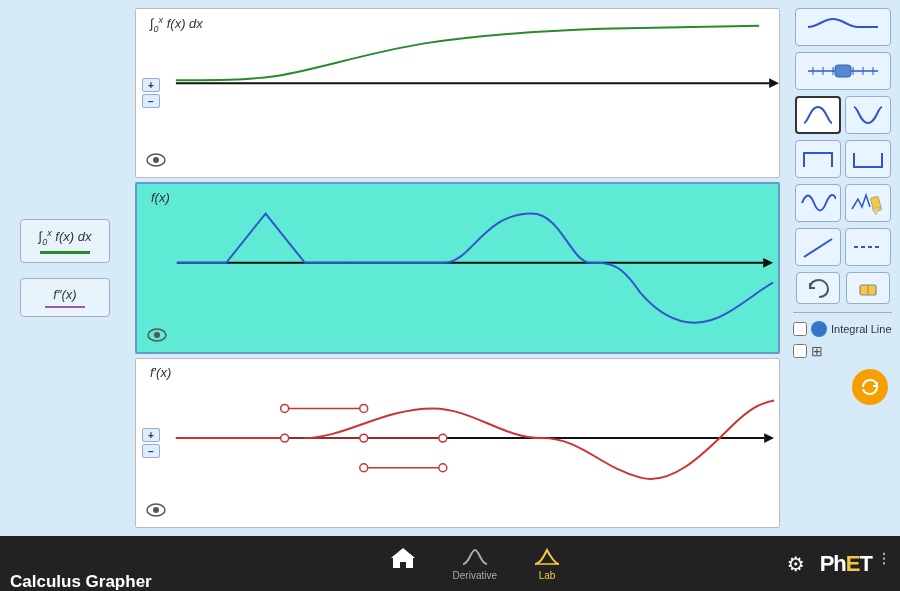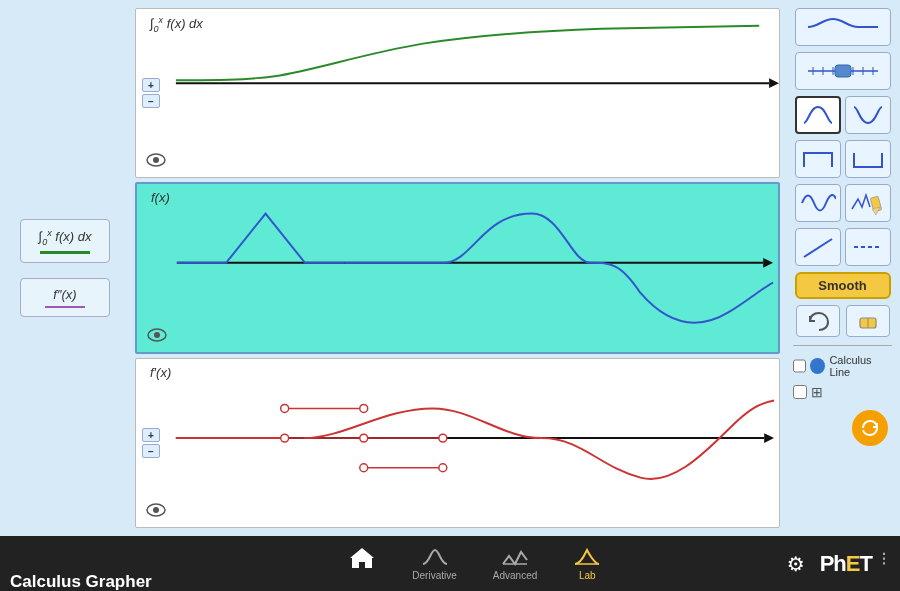--- a/index.html
+++ b/index.html
@@ -532,21 +532,20 @@
           <line x1="4" y1="24" x2="32" y2="6" stroke="#3355cc" stroke-width="2"></line>
         </svg>
       </div>
       <div class="tool-btn">
         <svg width="36" height="28" viewBox="0 0 36 28">
           <line x1="4" y1="14" x2="32" y2="14" stroke="#3355cc" stroke-width="2" stroke-dasharray="4,3"></line>
         </svg>
       </div>
     </div>
 
-    <button class="smooth-btn">Smooth</button>
 
     <div class="action-btns">
       <div class="action-btn">
         <svg width="22" height="20" viewBox="0 0 22 20">
           <path d="M3,10 C3,5 7,2 12,2 C17,2 21,6 21,11 C21,16 17,19 12,19" stroke="#555" stroke-width="2" fill="none"></path>
           <polyline points="3,5 3,10 8,10" stroke="#555" stroke-width="2" fill="none"></polyline>
         </svg>
       </div>
       <div class="action-btn">
         <svg width="22" height="20" viewBox="0 0 22 20">
@@ -554,21 +553,21 @@
           <line x1="11" y1="7" x2="11" y2="17" stroke="#888" stroke-width="1"></line>
         </svg>
       </div>
     </div>
 
     <div class="toolbar-separator"></div>
 
     <div class="checkbox-row">
       <input type="checkbox" style="">
       <span class="ref-line-icon"></span>
-      <span style="font-size:11px;color:#333;">Calculus Line</span>
+      <span style="font-size:11px;color:#333;">Integral Line</span>
     </div>
 
     <div class="checkbox-row">
       <input type="checkbox" style="">
       <span class="grid-icon">⊞</span>
     </div>
 
     <button class="refresh-btn">
       <svg width="20" height="20" viewBox="0 0 20 20">
         <path d="M3,10 C3,6 6,3 10,3 C13,3 16,5 17,8" stroke="white" stroke-width="2" fill="none"></path>
@@ -594,27 +593,20 @@
     </div>
 
     <div class="nav-item">
       <svg class="nav-icon" viewBox="0 0 28 22">
         <path d="M2,18 C8,18 10,4 14,4 C18,4 20,18 26,18" stroke="#aaa" stroke-width="2" fill="none"></path>
       </svg>
       <span style="color:#aaa;font-size:10px;">Derivative</span>
     </div>
 
 
-    <div class="nav-item">
-      <svg class="nav-icon" viewBox="0 0 28 22">
-        <line x1="2" y1="18" x2="26" y2="18" stroke="#aaa" stroke-width="1.5"></line>
-        <path d="M2,18 L8,10 L14,18 L20,6 L26,14" stroke="#aaa" stroke-width="2" fill="none"></path>
-      </svg>
-      <span style="color:#aaa;font-size:10px;">Advanced</span>
-    </div>
 
     <div class="nav-item active">
       <svg class="nav-icon" viewBox="0 0 28 22">
         <path d="M2,18 C8,18 12,8 14,4 C16,8 22,18 26,18" stroke="#f5c842" stroke-width="2" fill="none"></path>
         <line x1="2" y1="18" x2="26" y2="18" stroke="#f5c842" stroke-width="1.5"></line>
       </svg>
       <span style="color:#f5c842;font-size:10px;">Lab</span>
     </div>
 
   </div>

